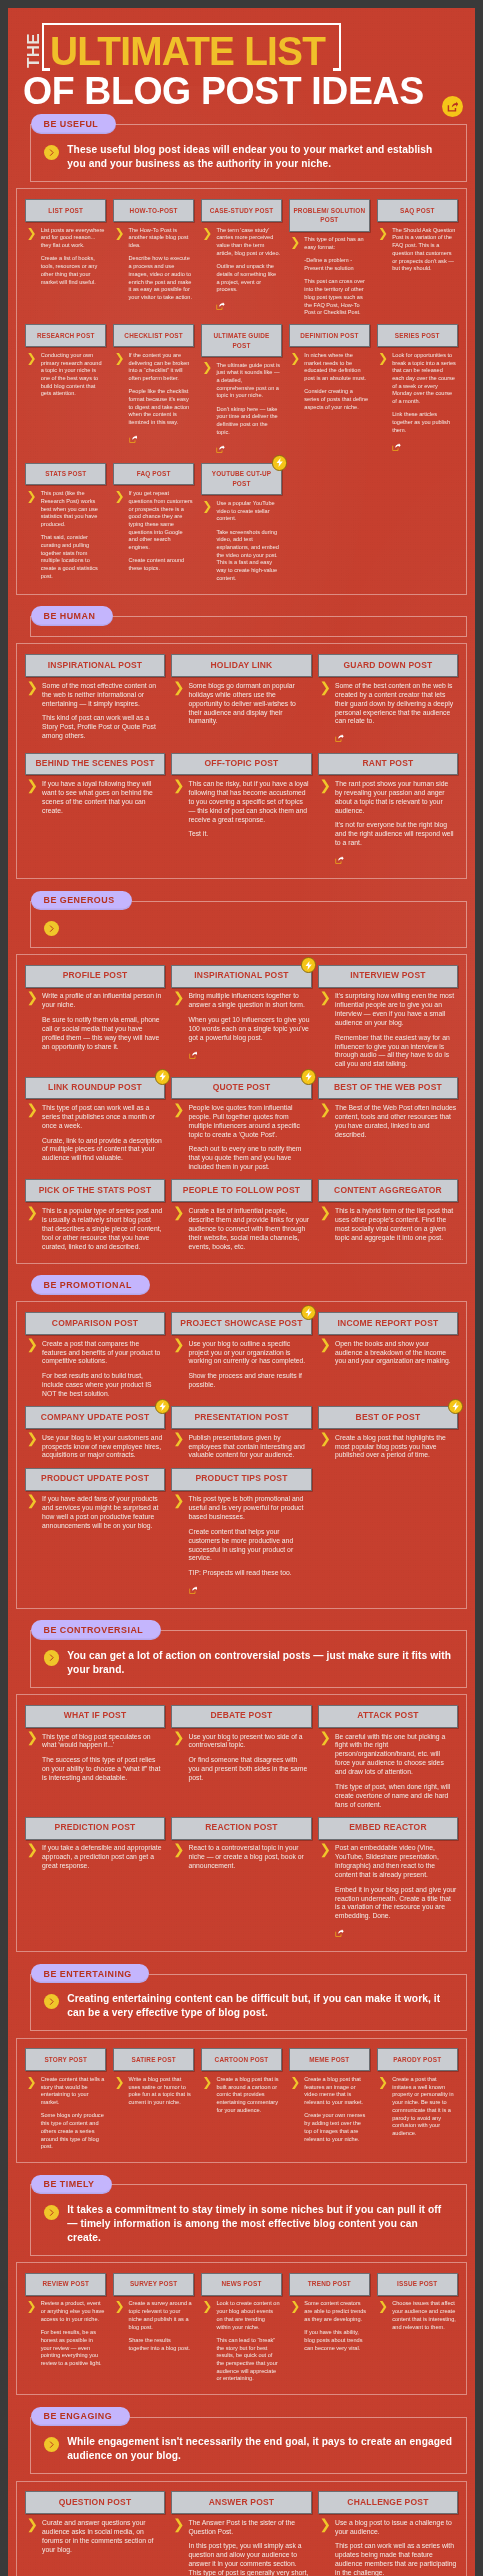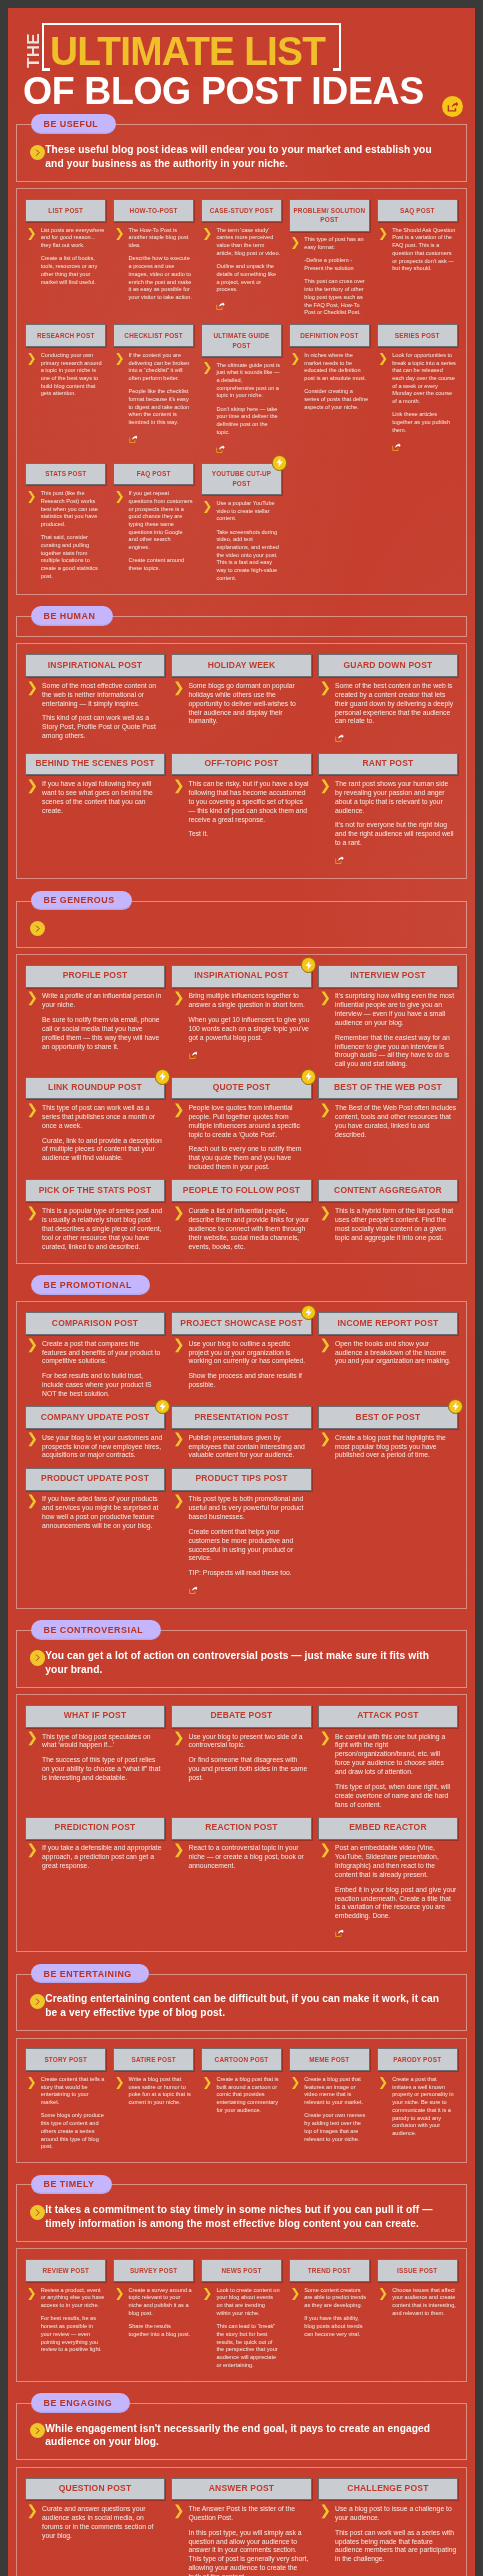--- a/index.html
+++ b/index.html
@@ -143,20 +143,22 @@
     z-index: 5;
     text-transform: uppercase;
     box-shadow: inset 0 -1.6px 0 rgba(0,0,0,.07);
   }
   .intro-box {
     border: 0.8px solid rgba(255,255,255,.42);
     margin-top: -9.7px;
     padding: 17.7px 13px 10.5px 13px;
     display: flex;
     align-items: flex-start;
+    gap: 8px;
+    margin-left: 14px;
   }
   .chev-circle {
     flex: 0 0 auto;
     width: 15.3px; height: 15.3px;
     border-radius: 50%;
     background: #f0c62a;
     display: flex; align-items: center; justify-content: center;
     margin-top: 1.6px;
   }
   .chev-circle svg { width: 7.3px; height: 7.3px; }
@@ -410,21 +412,21 @@
                 <div class="card-head">INSPIRATIONAL POST</div>
                 <div class="card-body">
                   <span class="arrow-glyph">❯</span>
                   <div class="card-text">
                     <p>Some of the most effective content on the web is neither informational or entertaining — it simply inspires.</p>
                     <p>This kind of post can work well as a Story Post, Profile Post or Quote Post among others.</p>
                   </div>
                 </div>
               </div>
               <div class="card">
-                <div class="card-head">HOLIDAY WEEK</div>
+                <div class="card-head">HOLIDAY LINK</div>
                 <div class="card-body">
                   <span class="arrow-glyph">❯</span>
                   <div class="card-text">
                     <p>Some blogs go dormant on popular holidays while others use the opportunity to deliver well-wishes to their audience and display their humanity.</p>
                   </div>
                 </div>
               </div>
               <div class="card">
                 <div class="card-head">GUARD DOWN POST</div>
                 <div class="card-body">

